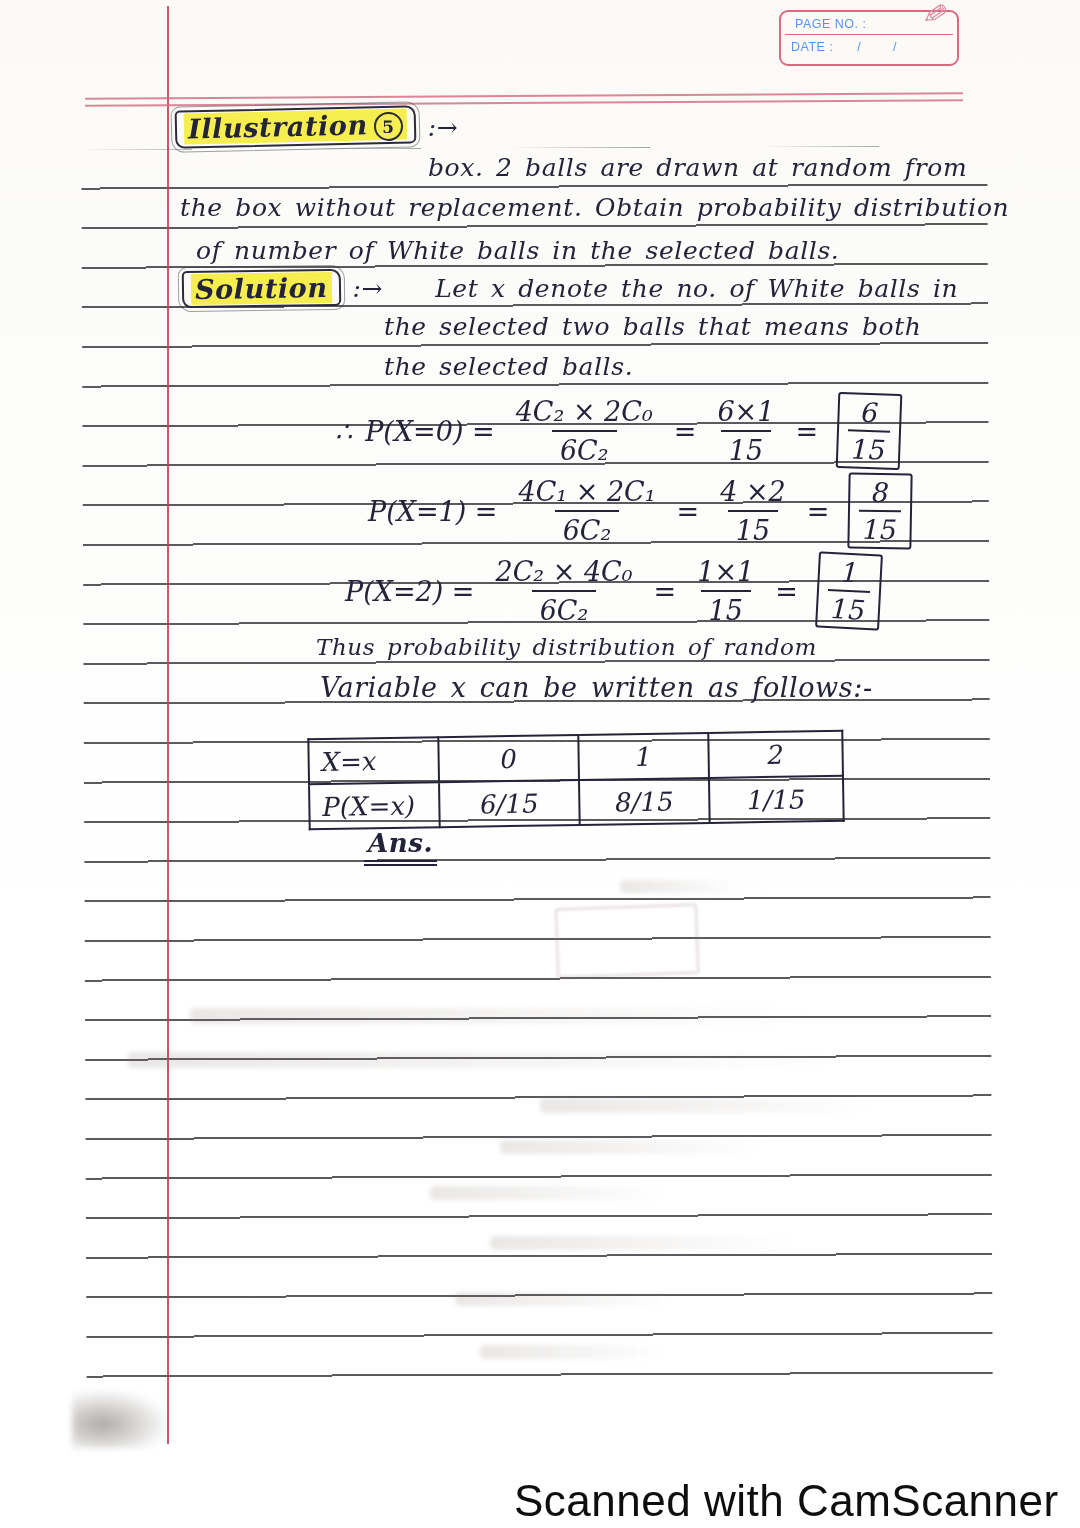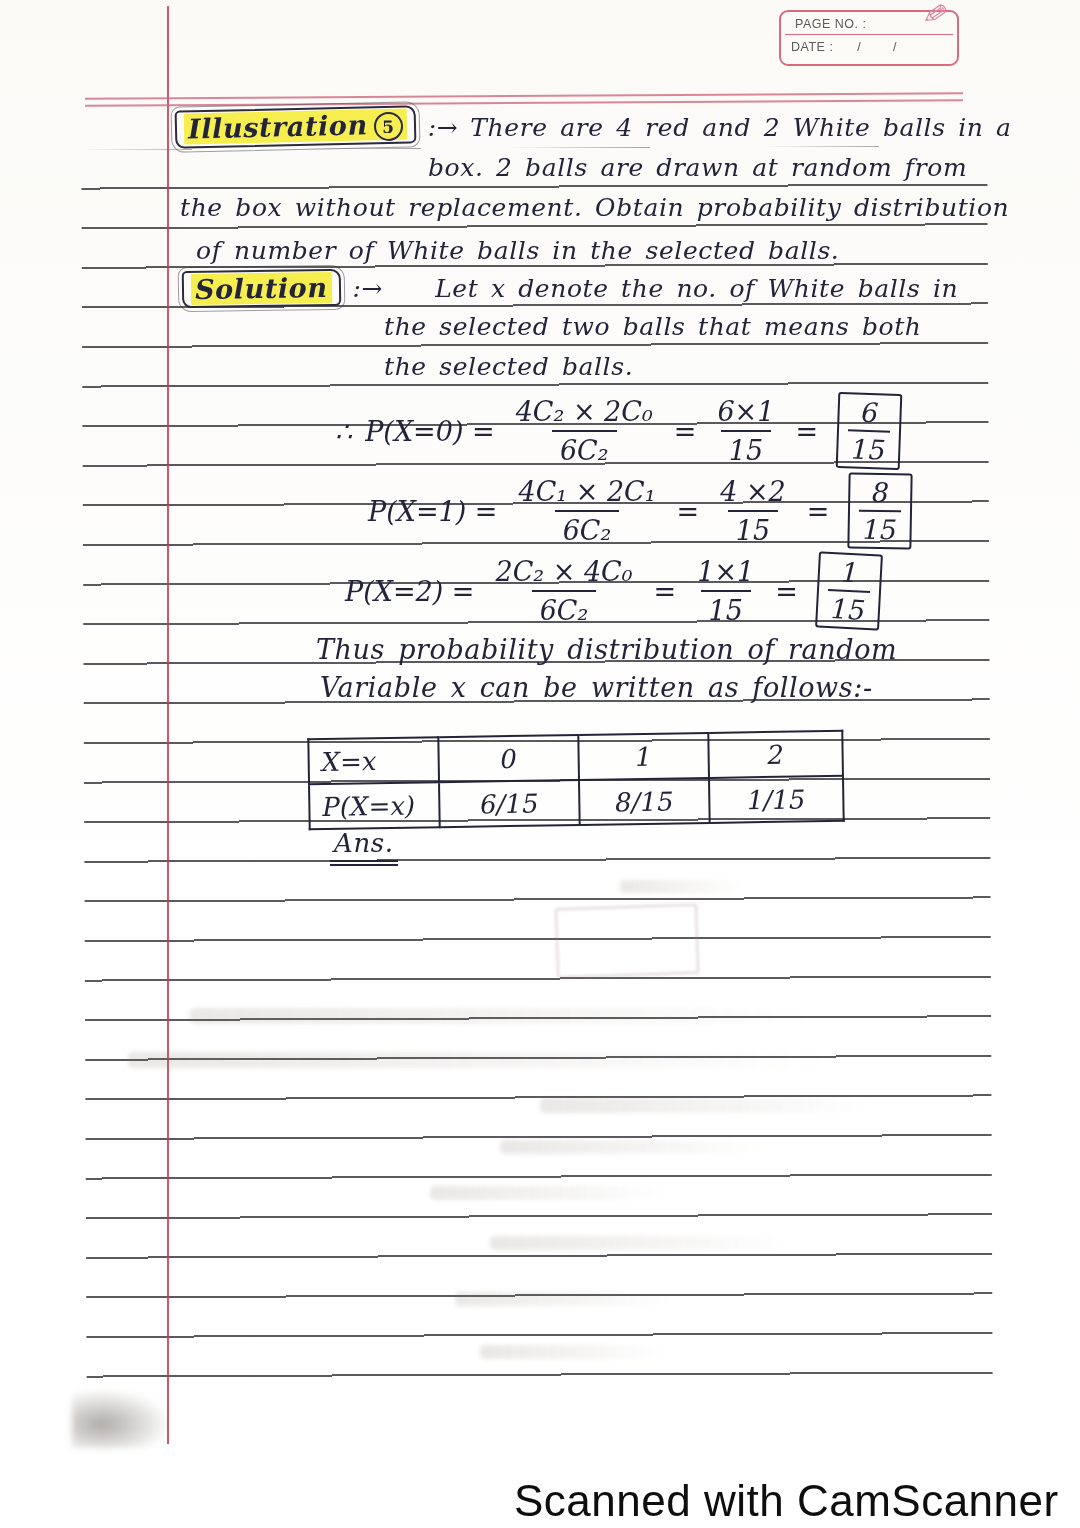--- a/index.html
+++ b/index.html
@@ -16,21 +16,21 @@
       transparent 0px, transparent 37.6px,
       rgba(45,45,50,0.78) 37.6px, rgba(45,45,50,0.78) 39.6px);
     transform:rotate(-0.25deg);
   }
   .margin-line{left:167px;top:6px;width:2px;height:1438px;background:#c43b52;opacity:.85;}
   .toprule{left:85px;height:2px;width:878px;background:#d06a80;opacity:.8;transform:rotate(-0.35deg);}
   
   .hdrbox{
     left:779px;top:10px;width:176px;height:52px;
     border:2px solid #d4536a;border-radius:9px;
-    color:#404040;font-family:"Liberation Sans",sans-serif;
+    color:#3b82f6;font-family:"Liberation Sans",sans-serif;
     font-size:12.5px;letter-spacing:.5px;opacity:.85;
   }
   .hdr-row1{padding:5px 10px 3px;border-bottom:1.5px solid #d4536a;margin:0 4px;}
   .hdr-row2{padding:5px 10px;white-space:pre;}
   .pencil{left:922px;top:-4px;font-size:30px;color:#e089a0;transform:rotate(100deg);font-family:"DejaVu Sans",sans-serif;}
   
   .hw{
     color:#23233a;font-style:italic;font-size:25px;
     letter-spacing:.6px;word-spacing:4px;white-space:nowrap;
   }
@@ -62,21 +62,21 @@
   .dist-table{border-collapse:collapse;transform:rotate(-0.9deg);}
   .dist-table td{
     border:2.6px solid #23233a;color:#23233a;font-style:italic;
     font-size:26px;text-align:center;padding:3px 8px;height:37px;
   }
   .dist-table td.c0{width:108px;text-align:left;padding-left:12px;}
   .dist-table td.c1{width:122px;}
   .dist-table td.c2{width:112px;}
   .dist-table td.c3{width:116px;}
   
-  .ans-underline{border-bottom:6px double #23233a;padding:0 4px 2px;font-weight:normal;}
+  .ans-underline{border-bottom:6px double #23233a;padding:0 4px 2px;margin-left:34px;font-weight:bold;}
   .watermark{
     font-family:"Liberation Sans",sans-serif;font-size:44px;font-weight:400;
     color:#0e0e0e;letter-spacing:.5px;white-space:nowrap;
   }
   
   .ghost{
     background:linear-gradient(90deg,rgba(125,112,100,.16),rgba(125,112,100,.05) 70%,transparent);
     filter:blur(2.2px);border-radius:5px;
   }
   .ghostbox{
@@ -98,21 +98,20 @@
 
 <div class="abs hdrbox">
   <div class="hdr-row1">PAGE NO. :</div>
   <div class="hdr-row2">DATE :      /        /</div>
 </div>
 <div class="abs pencil">✎</div>
 
 <div class="abs row" style="left:175px;top:108px;">
   <span class="sketchbox"><span class="hl hw hw-title"><span>Illustration</span><span class="circle-num">5</span></span></span>
   <span class="hw">:→</span>
-  <span class="hw">There are 4 red and 2 White balls in a</span>
 </div>
 <div class="abs hw" style="left:428px;top:153px;">box. 2 balls are drawn at random from</div>
 <div class="abs hw" style="left:180px;top:193px;">the box without replacement. Obtain probability distribution</div>
 <div class="abs hw" style="left:196px;top:236px;">of number of White balls in the selected balls.</div>
 
 <div class="abs row" style="left:182px;top:270px;">
   <span class="sketchbox" style="transform:rotate(-0.8deg);"><span class="hl hw hw-title">Solution</span></span>
   <span class="hw">:→</span>
   <span class="hw" style="margin-left:40px;">Let x denote the no. of White balls in</span>
 </div>
@@ -167,21 +166,21 @@
       <span class="num">1×1</span>
       <span class="den">15</span>
     </span>
   <span>=</span>
   <span class="ansbox" style="transform:rotate(3deg);"><span class="frac">
         <span class="num">1</span>
         <span class="den">15</span>
       </span></span>
 </div>
 
-<div class="abs hw" style="left:316px;top:634px;font-size:27px;">Thus probability distribution of random</div>
+<div class="abs hw" style="left:316px;top:634px;font-size:23px;">Thus probability distribution of random</div>
 <div class="abs hw" style="left:320px;top:672px;font-size:27px;">Variable x can be written as follows:-</div>
 
 <table class="abs dist-table" style="left:308px;top:734px;">
   <tbody>
       <tr>
     <td class="c0">X=x</td>
     <td class="c1">0</td>
     <td class="c2">1</td>
     <td class="c3">2</td>
   </tr>

